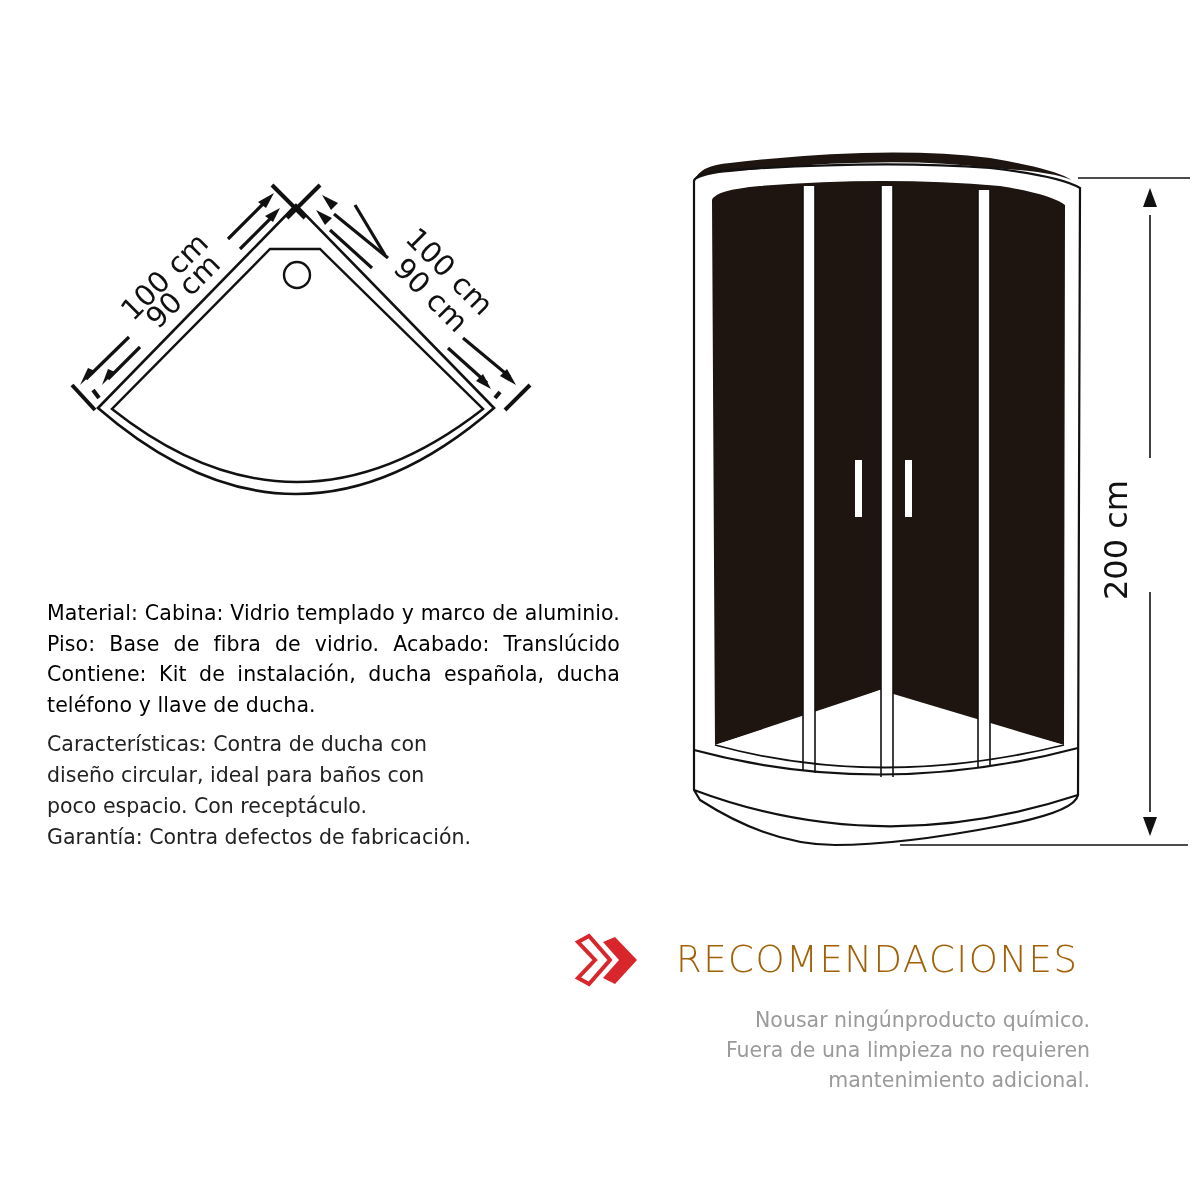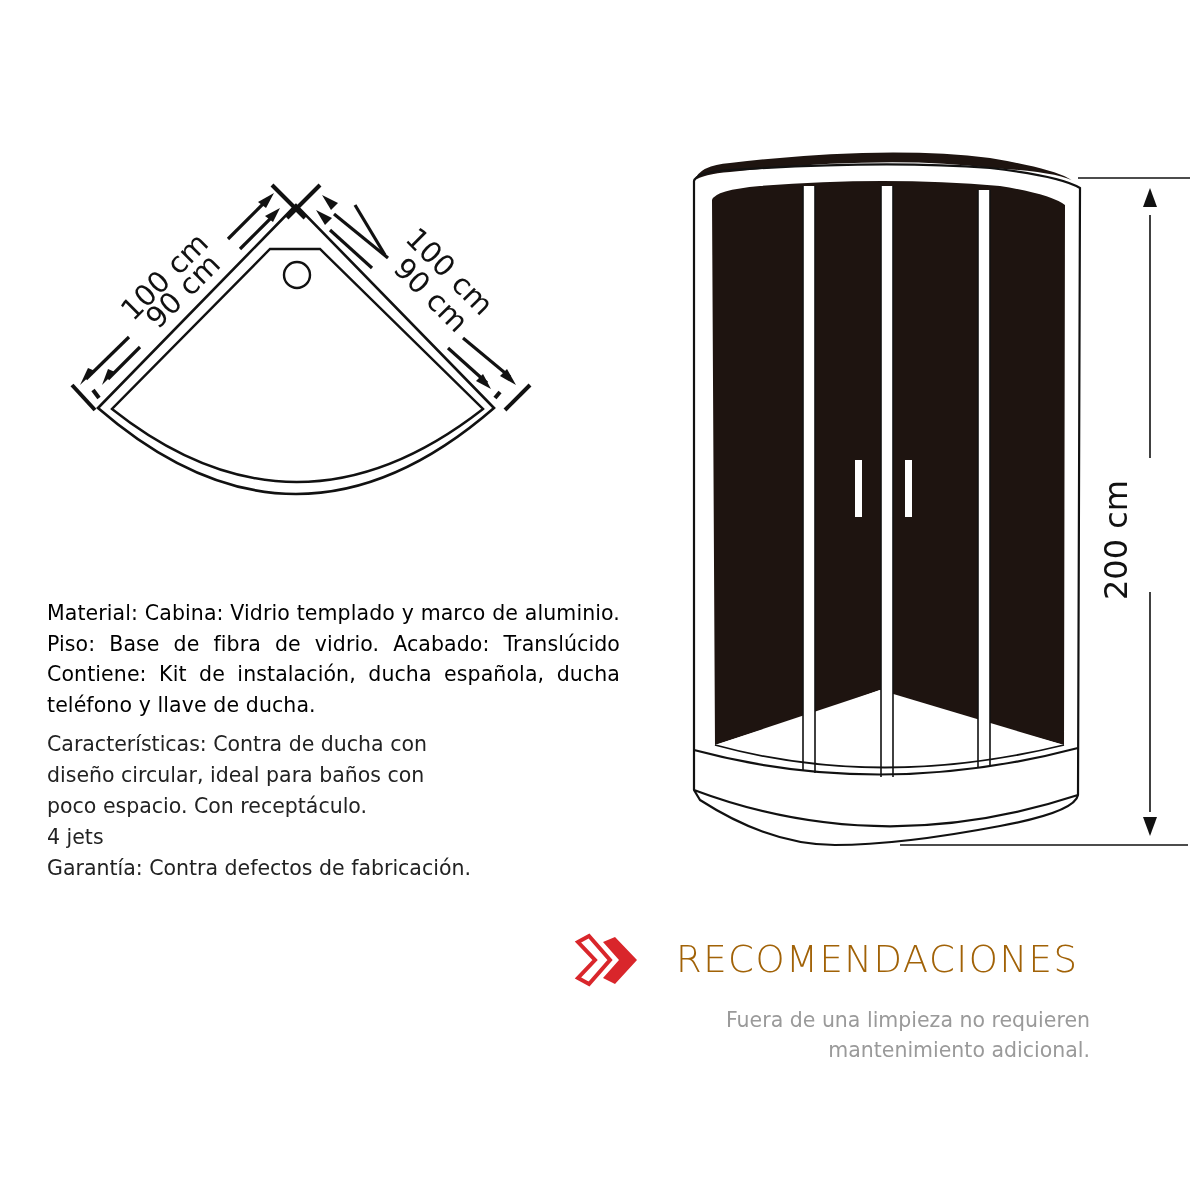--- a/index.html
+++ b/index.html
@@ -107,25 +107,25 @@
   <polygon points="1150,836 1143,817 1157,817" fill="#111"></polygon>
   <text class="dimtxt" font-size="32" transform="translate(1127,600) rotate(-90)"><tspan>200 cm</tspan></text>
 </svg>
 
 <div class="spec">Material: Cabina: Vidrio templado y marco de aluminio. Piso: Base de fibra de vidrio. Acabado: Translúcido Contiene: Kit de instalación, ducha española, ducha teléfono y llave de ducha.</div>
 
 <div class="feat">
   <div>Características: Contra de ducha con</div>
   <div>diseño circular, ideal para baños con</div>
   <div>poco espacio. Con receptáculo.</div>
-  <div>4 jets</div>
   <div>Garantía: Contra defectos de fabricación.</div>
 </div>
 
 <svg width="80" height="70" viewBox="0 0 80 70" style="left:565px;top:930px;">
   <path d="M13 12 L24 6 L45 30 L24 54 L13 48 L30 30 Z" fill="none" stroke="#d9262b" stroke-width="4" stroke-linejoin="miter"></path>
   <path d="M38 12 L50 7 L72 30 L50 54 L38 48 L54 30 Z" fill="#d9262b"></path>
 </svg>
 <div class="rec-title">RECOMENDACIONES</div>
 <div class="rec-body">
+  <div>Nousar ningúnproducto químico.</div>
   <div>Fuera de una limpieza no requieren</div>
   <div>mantenimiento adicional.</div>
 </div>
 
 </body></html>

